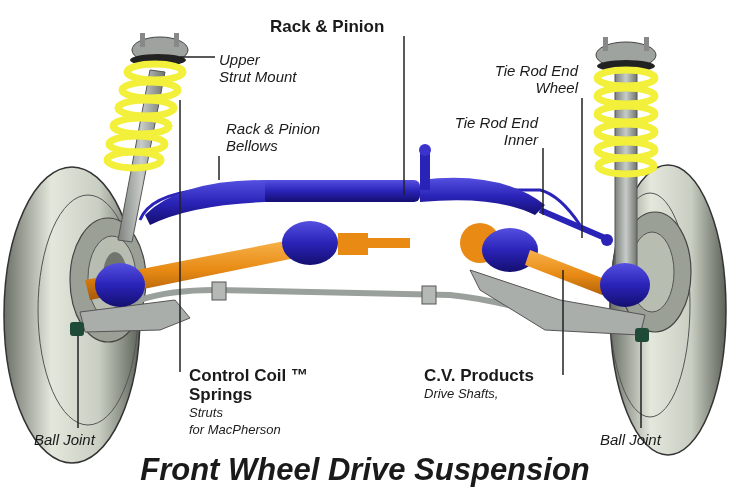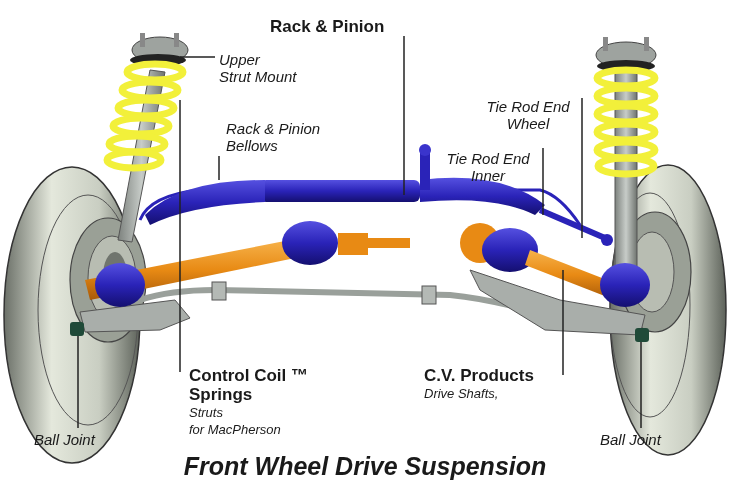--- a/index.html
+++ b/index.html
@@ -2,23 +2,23 @@
 <html><head>
 <meta charset="utf-8">
 <style>
   html, body { margin: 0; padding: 0; background: #ffffff; }
   body { width: 730px; height: 500px; position: relative; overflow: hidden;
          font-family: "Liberation Sans", sans-serif; color: #1a1a1a; }
   #diagram { position: absolute; left: 0; top: 0; width: 730px; height: 500px; }
   .lbl { position: absolute; font-size: 15px; line-height: 17px; white-space: nowrap; }
   .it { font-style: italic; }
   .bd { font-weight: bold; font-size: 17px; line-height: 19px; }
-  .right { text-align: center; margin-top: 36px; }
+  .right { text-align: right; }
   .title { position: absolute; left: 0; width: 730px; top: 452px; text-align: center;
-           font-weight: bold; font-style: italic; font-size: 25px; color: #1a1a1a; }
+           font-weight: bold; font-style: italic; font-size: 31px; color: #1a1a1a; }
   .sub { font-style: italic; font-size: 13px; font-weight: normal; line-height: 17px; }
 </style>
 </head>
 <body>
 
 <svg id="diagram" viewBox="0 0 730 500" xmlns="http://www.w3.org/2000/svg">
   <defs>
     <linearGradient id="tireG" x1="0" x2="1">
       <stop offset="0" stop-color="#6b7068"></stop>
       <stop offset="0.35" stop-color="#e4e8dc"></stop>

